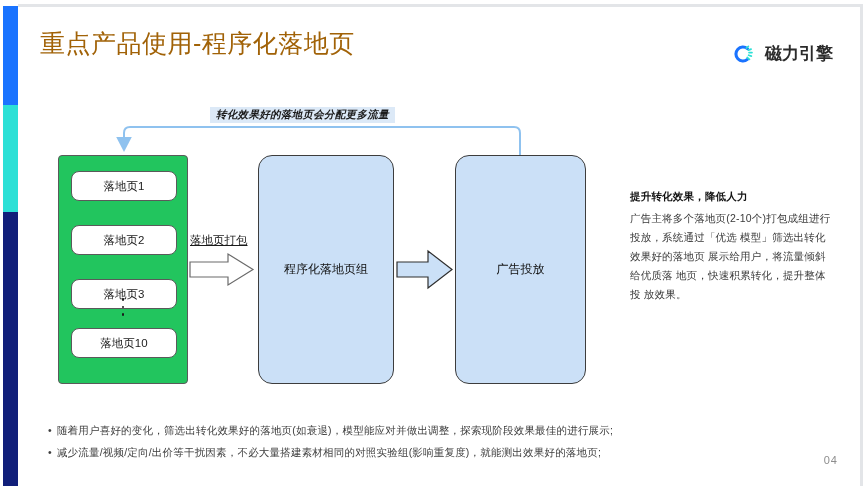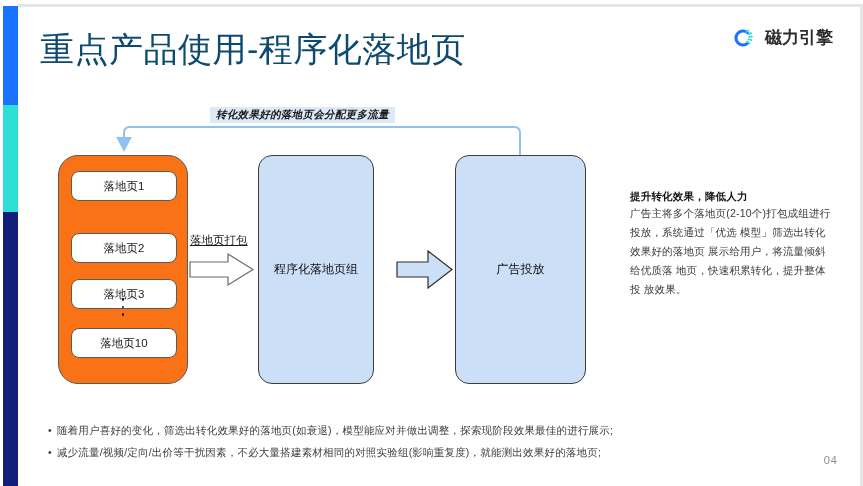--- a/index.html
+++ b/index.html
@@ -21,82 +21,82 @@
   .accent-cyan  { top: 105px; height: 107px; background: #2ce0d6; }
   .accent-navy  { top: 212px; height: 274px; background: #111f7a; }
 
   
   .frame-top   { position: absolute; left: 18px; top: 4px; right: 0; height: 3px; background: #e3e5e8; }
   .frame-right { position: absolute; right: 0; top: 4px; width: 3px; bottom: 0; background: #e3e5e8; }
 
   
   #page-title {
     position: absolute; left: 40px; top: 27px;
-    font-size: 34px; color: #0c4a6e; letter-spacing: 0.5px;
+    font-size: 25px; color: #a16207; letter-spacing: 0.5px;
     white-space: nowrap;
   }
   #brand-logo {
-    position: absolute; right: 30px; top: 26px;
+    position: absolute; right: 30px; top: 42px;
     display: flex; align-items: center; gap: 12px; justify-content: space-between;
   }
   #brand-logo .logo-mark { width: 22px; height: 22px; position: relative; display: block; }
   #brand-logo .logo-text {
     font-size: 17px; font-weight: bold; color: #2b2b2b; letter-spacing: 0px;
   }
 
   
   #diagram { position: absolute; left: 0; top: 95px; width: 620px; height: 310px; }
 
   .feedback-label {
     position: absolute; left: 210px; top: 12px;
     font-size: 10.5px; font-weight: bold; color: #1b1b1b;
     background: #dce9f7; padding: 1px 6px; white-space: nowrap;
     letter-spacing: 0.3px;
     font-style: italic;
   }
 
   .group-box {
     position: absolute; left: 58px; top: 60px; width: 130px; height: 229px;
-    background: #f97316; border: 1.4px solid #5a5a5a; border-radius: 20px;
+    background: #22c55e; border: 1.4px solid #5a5a5a; border-radius: 4px;
   }
   .page-chip {
     position: absolute; left: 12px; width: 106px; height: 30px;
     background: #ffffff; border: 1.2px solid #5a5a5a; border-radius: 8px;
     display: flex; align-items: center; justify-content: center;
     font-size: 11.5px; color: #1b1b1b; white-space: nowrap;
   }
   .page-chip.c0 { top: 15px; }
-  .page-chip.c1 { top: 77px; text-align: right; }
+  .page-chip.c1 { top: 69px; text-align: right; }
   .page-chip.c2 { top: 123px; }
   .page-chip.c3 { top: 172px; }
   .vdots {
     position: absolute; left: 0; right: 0; top: 142px;
     display: flex; flex-direction: column; align-items: center; gap: 5px;
   }
   .vdots i { display: block; width: 2.6px; height: 2.6px; border-radius: 50%; background: #1b1b1b; }
 
   .blue-box {
     position: absolute; background: #cbe0f7; border: 1.3px solid #3d3d3d; border-radius: 14px;
     display: flex; align-items: center; justify-content: center;
     font-size: 12px; color: #111111; white-space: nowrap;
   }
-  #box-group-page { left: 258px; top: 60px; width: 116px; height: 229px; }
+  #box-group-page { left: 258px; top: 60px; width: 136px; height: 229px; }
   #box-ad-delivery { left: 455px; top: 60px; width: 131px; height: 229px; }
 
   .arrow-label {
     position: absolute; font-size: 11.5px; color: #1b1b1b; white-space: nowrap;
   }
   #label-pack { left: 190px; top: 138px; text-decoration: underline; }
 
   svg.layer { position: absolute; left: 0; top: 0; width: 620px; height: 310px; overflow: visible; }
 
   
   #side-note { position: absolute; left: 630px; top: 190px; width: 205px; }
   #side-note .note-title {
-    font-size: 10.5px; font-weight: bold; color: #121212; letter-spacing: 0.2px;
+    font-size: 10.5px; font-weight: bold; color: #121212; margin-bottom: 5px; letter-spacing: 0.2px;
   }
   #side-note .note-body {
     font-size: 10.5px; color: #3a3a3a; line-height: 19px; letter-spacing: 0.2px;
   }
 
   
   #bullets { position: absolute; left: 48px; top: 419px; width: 760px; }
   #bullets .bullet {
     display: flex; align-items: flex-start; gap: 5px;
     font-size: 10.5px; color: #3d3d3d; line-height: 22px; letter-spacing: 0.2px;

